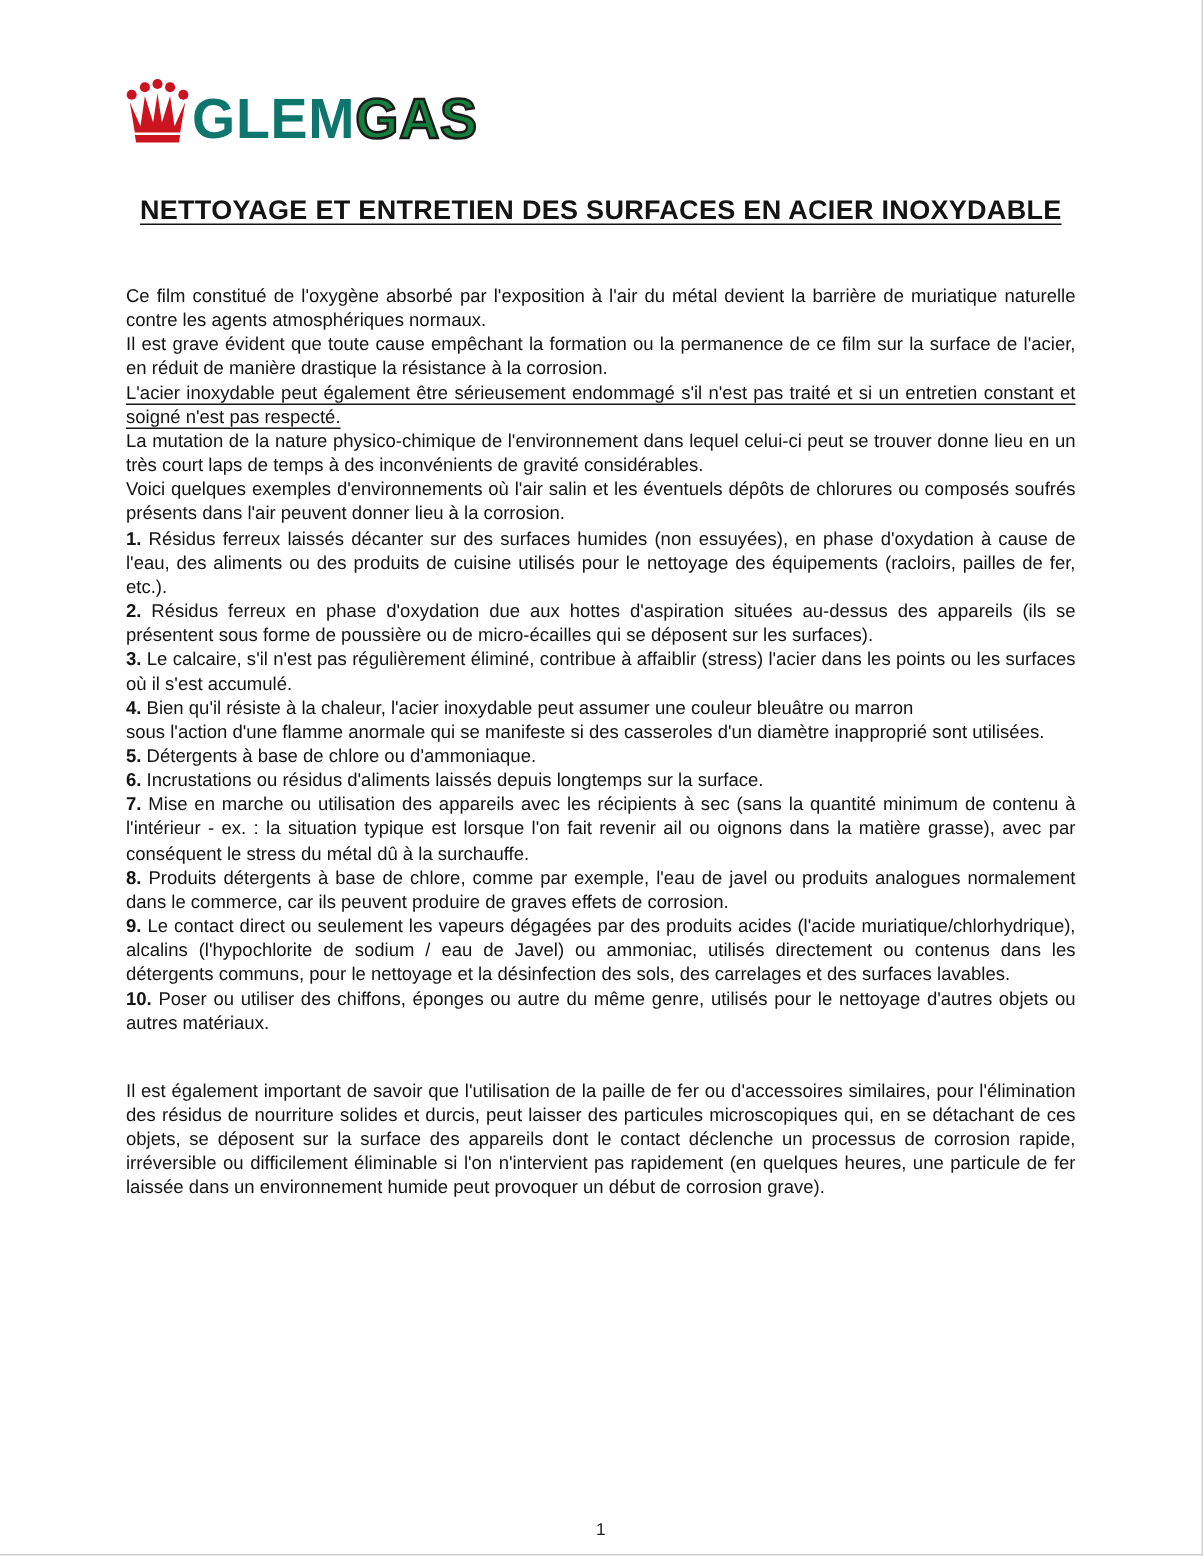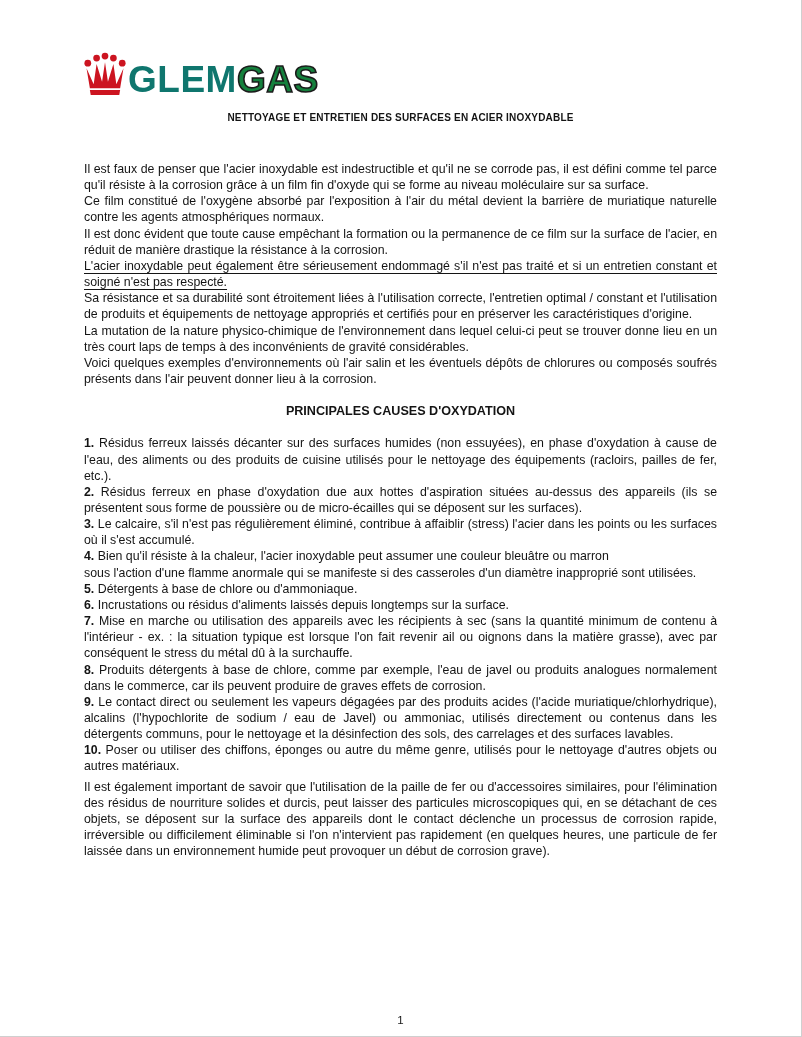--- a/index.html
+++ b/index.html
@@ -50,25 +50,26 @@
   .brand .bold-part {
     color: #0f766e;
   }
   .brand .outline-part {
     color: #15803d;
     -webkit-text-stroke: 1.6px #1b1b1b;
     text-stroke: 1.6px #1b1b1b;
   }
   
   .doc-title {
-    margin-top: 14px;
+    margin-top: 32px;
     text-align: center;
-    font-size: 10px;
+    font-size: 18px;
     font-weight: bold;
     letter-spacing: 0.2px;
+    text-decoration: underline;
     text-underline-offset: 2.5px;
   }
   
   .body-text {
     margin-top: 38px;
     font-size: 12.35px;
     line-height: 16.15px;
   }
   .para {
     margin: 0;
@@ -81,21 +82,21 @@
   .section-heading {
     margin: 16px 0;
     text-align: center;
     font-weight: bold;
     font-size: 12.6px;
   }
   .causes {
     margin: 0;
   }
   .closing {
-    margin-top: 4px;
+    margin-top: 29px;
   }
   .para strong {
     font-weight: bold;
   }
   
   .page-footer {
     position: absolute;
     left: 0;
     bottom: 58px;
     width: 100%;
@@ -123,30 +124,27 @@
     </svg>
     <div class="brand">
       <span class="bold-part">GLEM</span><span class="outline-part">GAS</span>
     </div>
   </div>
 
   <div class="doc-title">NETTOYAGE ET ENTRETIEN DES SURFACES EN ACIER INOXYDABLE</div>
 
   <div class="body-text">
     <div>
-        <p class="para">Il est faux de penser que l'acier inoxydable est indestructible et qu'il ne se corrode pas, il est défini comme tel parce qu'il résiste à la corrosion grâce à un film fin d'oxyde qui se forme au niveau moléculaire sur sa surface.</p>
         <p class="para">Ce film constitué de l'oxygène absorbé par l'exposition à l'air du métal devient la barrière de muriatique naturelle contre les agents atmosphériques normaux.</p>
-        <p class="para">Il est donc évident que toute cause empêchant la formation ou la permanence de ce film sur la surface de l'acier, en réduit de manière drastique la résistance à la corrosion.</p>
+        <p class="para">Il est grave évident que toute cause empêchant la formation ou la permanence de ce film sur la surface de l'acier, en réduit de manière drastique la résistance à la corrosion.</p>
         <p class="para u">L'acier inoxydable peut également être sérieusement endommagé s'il n'est pas traité et si un entretien constant et soigné n'est pas respecté.</p>
-        <p class="para">Sa résistance et sa durabilité sont étroitement liées à l'utilisation correcte, l'entretien optimal / constant et l'utilisation de produits et équipements de nettoyage appropriés et certifiés pour en préserver les caractéristiques d'origine.</p>
         <p class="para">La mutation de la nature physico-chimique de l'environnement dans lequel celui-ci peut se trouver donne lieu en un très court laps de temps à des inconvénients de gravité considérables.</p>
         <p class="para">Voici quelques exemples d'environnements où l'air salin et les éventuels dépôts de chlorures ou composés soufrés présents dans l'air peuvent donner lieu à la corrosion.</p>
       </div>
 
-    <div class="section-heading">PRINCIPALES CAUSES D'OXYDATION</div>
 
     <div class="causes">
         <p class="para"><strong>1.</strong> Résidus ferreux laissés décanter sur des surfaces humides (non essuyées), en phase d'oxydation à cause de l'eau, des aliments ou des produits de cuisine utilisés pour le nettoyage des équipements (racloirs, pailles de fer, etc.).</p>
         <p class="para"><strong>2.</strong> Résidus ferreux en phase d'oxydation due aux hottes d'aspiration situées au-dessus des appareils (ils se présentent sous forme de poussière ou de micro-écailles qui se déposent sur les surfaces).</p>
         <p class="para"><strong>3.</strong> Le calcaire, s'il n'est pas régulièrement éliminé, contribue à affaiblir (stress) l'acier dans les points ou les surfaces où il s'est accumulé.</p>
         <p class="para"><strong>4.</strong> Bien qu'il résiste à la chaleur, l'acier inoxydable peut assumer une couleur bleuâtre ou marron<br>sous l'action d'une flamme anormale qui se manifeste si des casseroles d'un diamètre inapproprié sont utilisées.</p>
         <p class="para"><strong>5.</strong> Détergents à base de chlore ou d'ammoniaque.</p>
         <p class="para"><strong>6.</strong> Incrustations ou résidus d'aliments laissés depuis longtemps sur la surface.</p>
         <p class="para"><strong>7.</strong> Mise en marche ou utilisation des appareils avec les récipients à sec (sans la quantité minimum de contenu à l'intérieur - ex. : la situation typique est lorsque l'on fait revenir ail ou oignons dans la matière grasse), avec par conséquent le stress du métal dû à la surchauffe.</p>
         <p class="para"><strong>8.</strong> Produits détergents à base de chlore, comme par exemple, l'eau de javel ou produits analogues normalement dans le commerce, car ils peuvent produire de graves effets de corrosion.</p>

